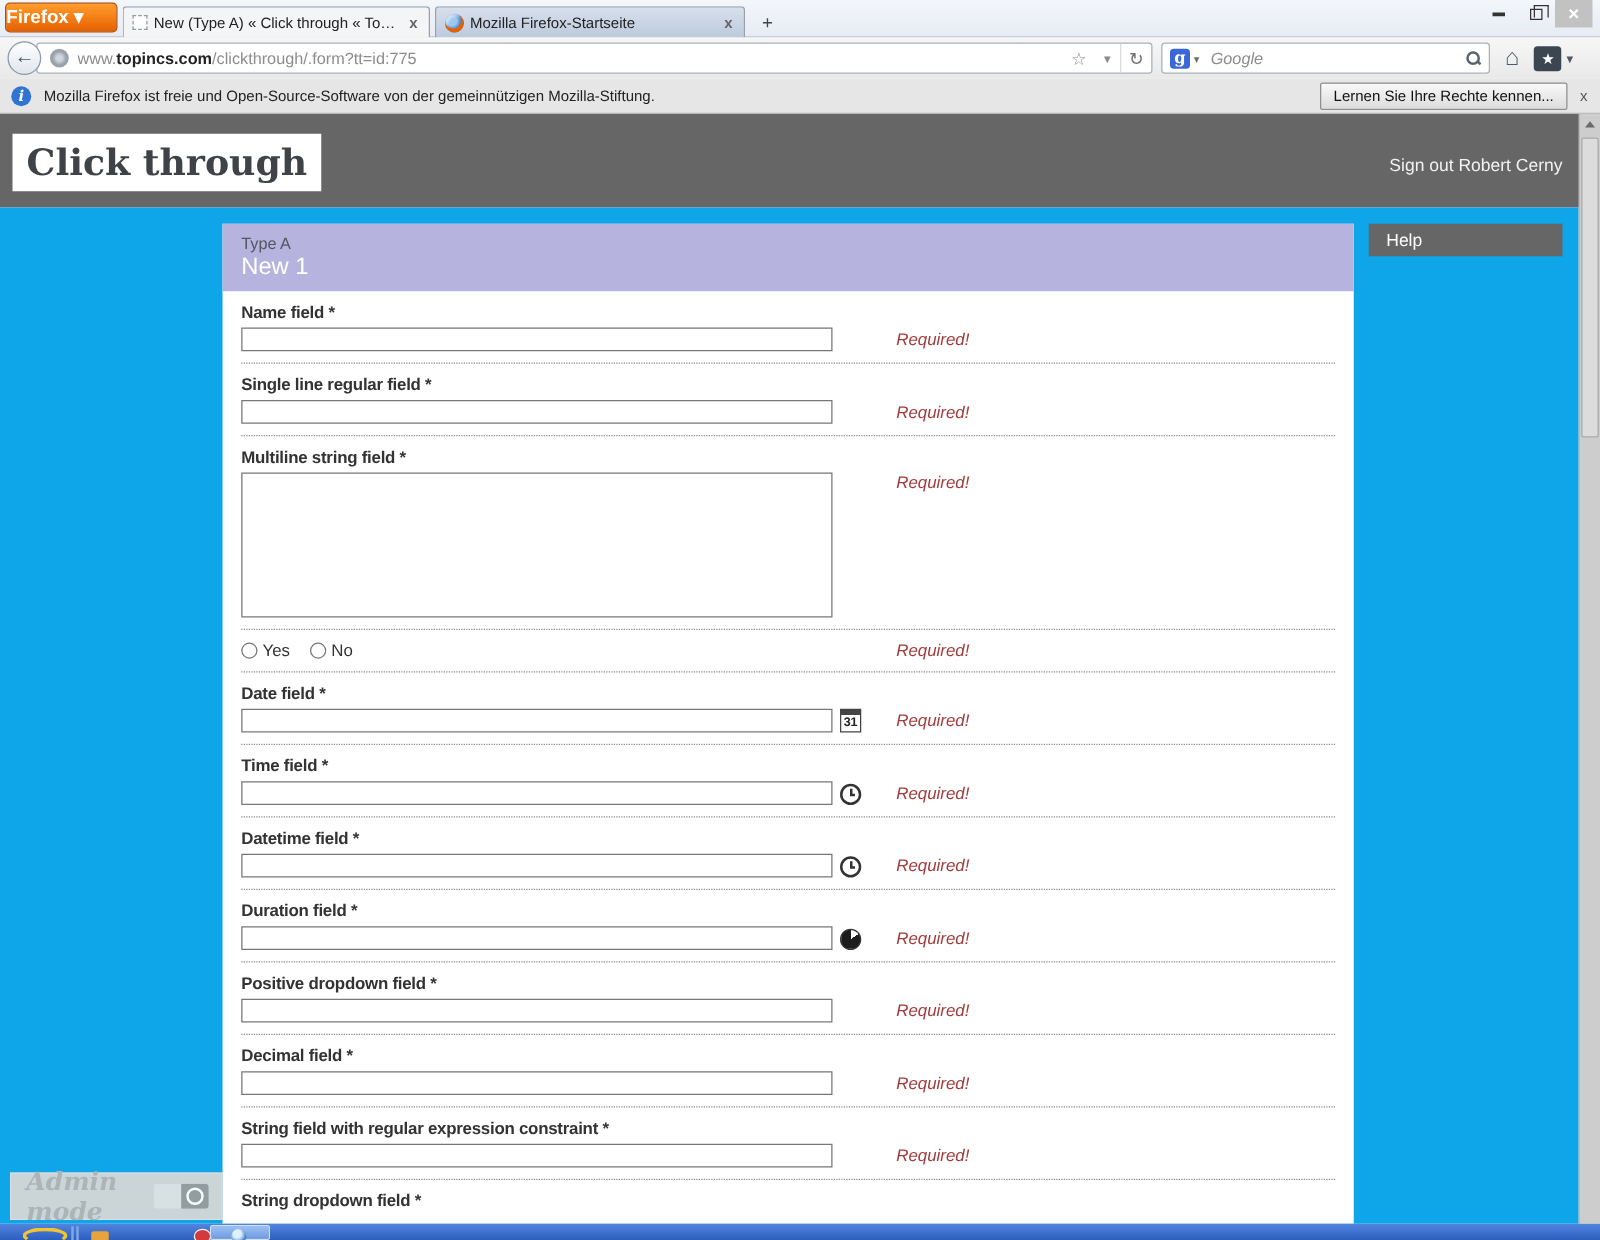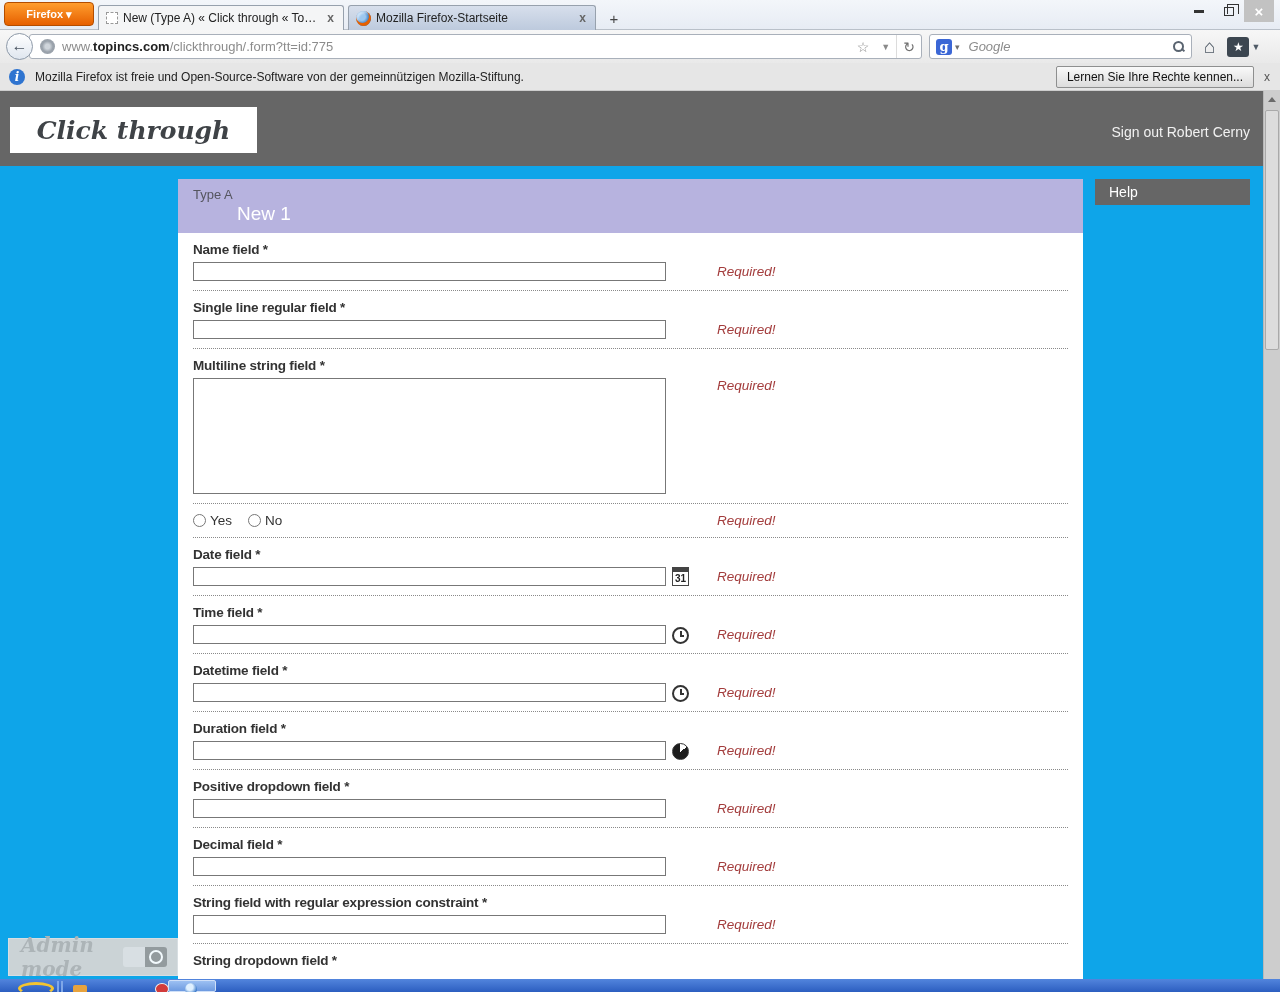--- a/index.html
+++ b/index.html
@@ -3,21 +3,21 @@
 <meta charset="utf-8">
 <style>
   * { box-sizing: border-box; margin: 0; padding: 0; }
   html,body { width:1280px; height:992px; overflow:hidden; font-family:"Liberation Sans",sans-serif; background:#fff; }
 
   
   #titlebar { position:absolute; left:0; top:0; width:1280px; height:30px;
     background:linear-gradient(#f3f6fa,#e7ecf4); border-bottom:1px solid #b9c0c9; }
   .ffbtn { position:absolute; left:4px; top:2px; width:90px; height:24px;
     background:linear-gradient(#ff9d2e,#e66000); border:1px solid #b34d00; border-radius:4px;
-    color:#fff; font-weight:bold; font-size:11px; text-align:center; line-height:22px; cursor:pointer; }
+    color:#fff; font-weight:bold; font-size:15px; line-height:22px; cursor:pointer; }
   .tabs { position:absolute; left:98px; top:3px; height:27px; display:flex; align-items:flex-end; }
   .tab { height:25px; display:flex; align-items:center; padding:0 7px; font-size:12px; color:#222;
     border:1px solid #97a1ad; border-bottom:none; border-radius:3px 3px 0 0; margin-right:4px; cursor:pointer; }
   .tab.active { background:#f4f5f6; width:246px; }
   .tab.inactive { background:linear-gradient(#d7dfec,#bdcadd); width:248px; }
   .tab .title { flex:1; overflow:hidden; white-space:nowrap; text-overflow:ellipsis; margin:0 6px 0 5px; }
   .tab .tclose { color:#666; font-size:12px; font-weight:bold; padding:0 2px; cursor:pointer; }
   .dashedfav { width:12px; height:12px; border:1px dashed #9a9a9a; background:#fff; flex:none; }
   .fxfav { width:15px; height:15px; border-radius:50%; flex:none;
     background:radial-gradient(circle at 38% 38%, #9cc7ef 0 28%, #2a6db5 62%, #1a4f8f 100%);
@@ -70,30 +70,30 @@
     text-align:center; line-height:16px; margin-left:9px; }
   .notiftext { font-size:12px; color:#222; margin-left:10px; flex:1; }
   .notifbtn { height:22px; padding:0 10px; font-size:12px; color:#111;
     background:linear-gradient(#f9f9f9,#dcdcdc); border:1px solid #8e8f8f; border-radius:2px; cursor:pointer; }
   .notifclose { width:26px; text-align:center; font-size:12px; color:#555; cursor:pointer; }
 
   
   #pageheader { position:absolute; left:0; top:91px; width:1280px; height:75px; background:#666666; }
   .logo { position:absolute; left:10px; top:16px; width:247px; height:46px; background:#fff;
     display:flex; align-items:center; justify-content:center; }
-  .logo span { font-family:"DejaVu Serif",serif; font-style:italic; font-weight:bold;
-    font-size:25px; color:#3f4347; }
+  .logo span { font-family:"DejaVu Serif",serif; font-weight:bold;
+    font-size:29px; color:#3f4347; }
   .signout { position:absolute; right:30px; top:33px; font-size:14px; color:#f2f2f2; cursor:pointer; }
 
   
   #content { position:absolute; left:0; top:166px; width:1263px; height:813px; background:#0ea5e9; overflow:hidden; }
   #card { position:absolute; left:178px; top:13px; width:905px; height:900px; background:#fff; }
   #cardhead { height:54px; background:#b7b3df; padding:8px 15px 0; }
   .typelabel { font-size:13px; color:#55555f; }
-  .formtitle { font-size:19px; color:#fff; margin-top:1px;margin-left:44px; }
+  .formtitle { font-size:19px; color:#fff; margin-top:1px; }
   #helpbtn { position:absolute; left:1095px; top:13px; width:155px; height:26px; background:#666666;
     color:#fff; font-size:14px; line-height:26px; padding-left:14px; cursor:pointer; }
 
   #fields { padding:0 15px; }
   .row { padding:9px 0 9px; border-bottom:1px dotted #8a8a8a; }
   .flabel { font-size:13.5px; font-weight:bold; color:#333; letter-spacing:-.2px; margin-bottom:5px; }
   .fline { display:flex; align-items:center; }
   .row.top .fline { align-items:flex-start; }
   .fctrl { width:524px; display:flex; align-items:flex-end; flex:none; }
   .tinput { width:473px; height:19px; border:1px solid #777; background:#fff; font-size:13px; padding:0 3px; outline:none; }

